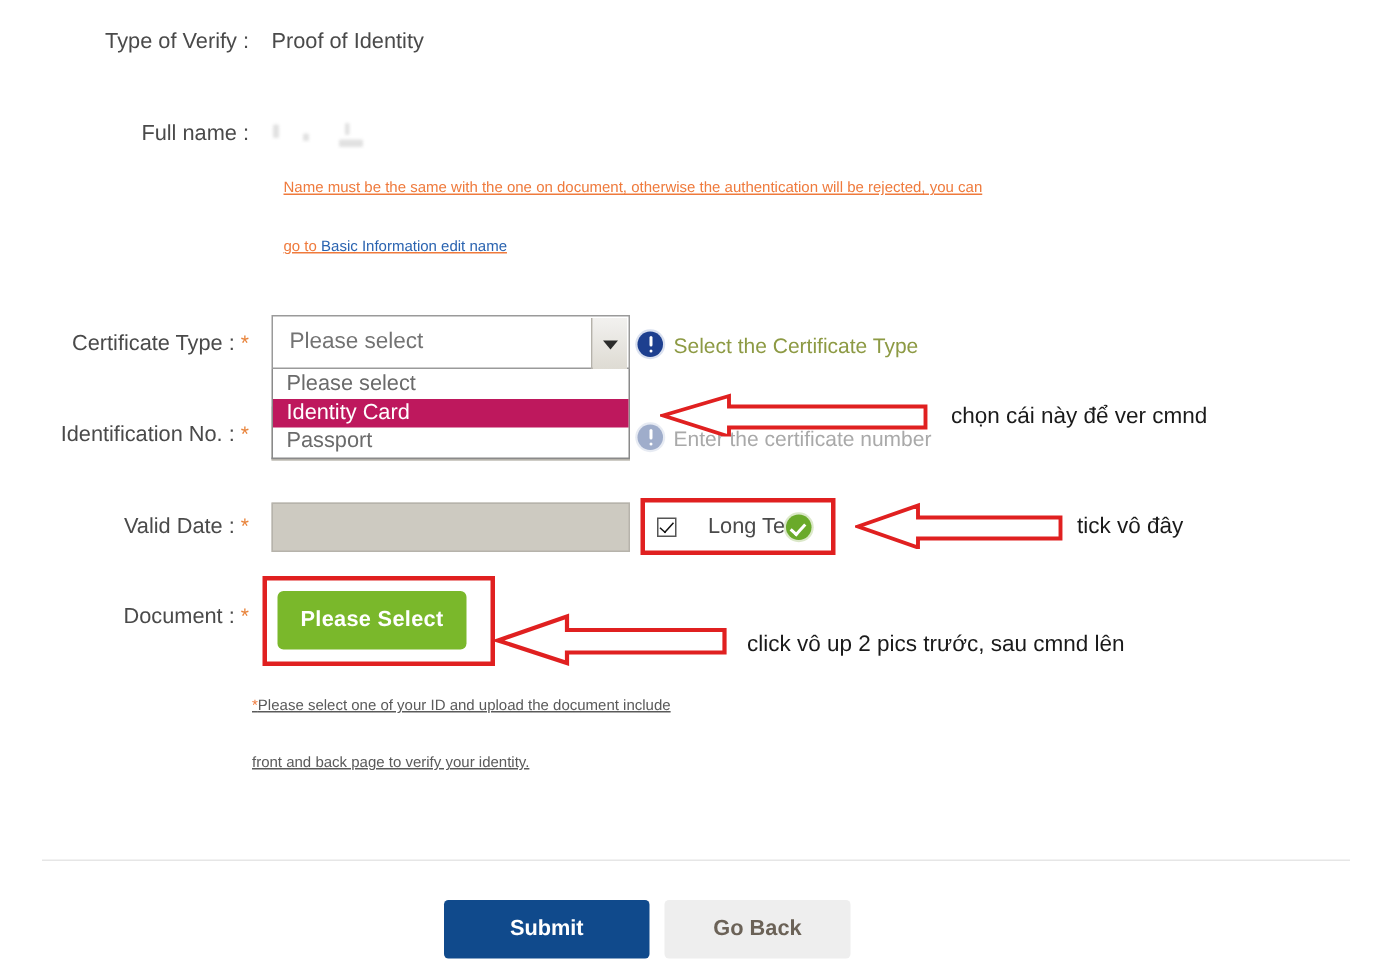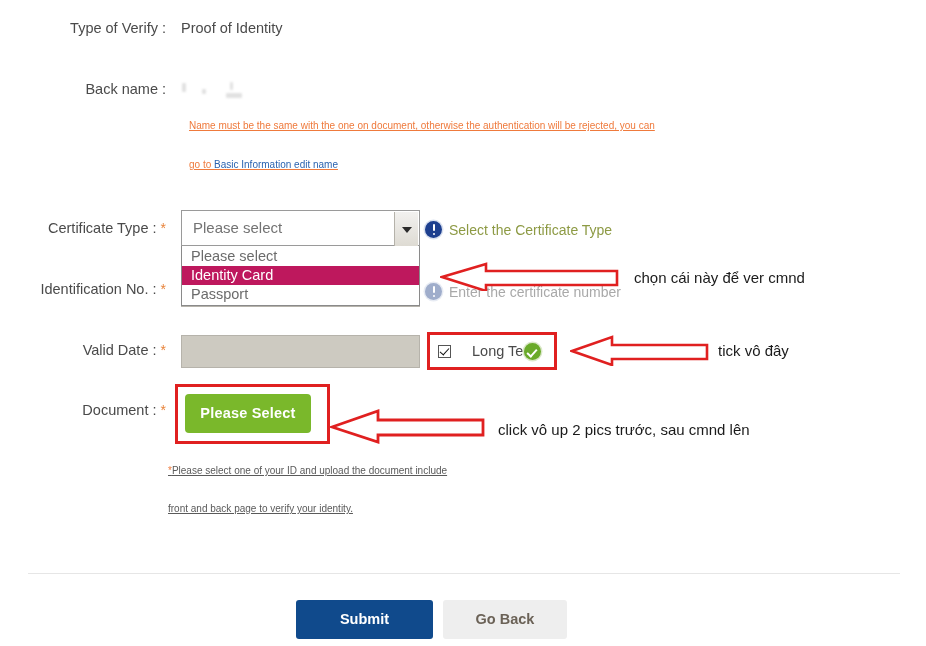--- a/index.html
+++ b/index.html
@@ -326,21 +326,21 @@
 </style>
 </head>
 <body>
 
 <div class="flabel" style="left:0; top:20px; width:166px;">
   <span>Type of Verify :</span>
 </div>
 <div class="fvalue" style="left:181px; top:20px;">Proof of Identity</div>
 
 <div class="flabel" style="left:0; top:81px; width:166px;">
-  <span>Back name :</span>
+  <span>Full name :</span>
 </div>
 <div class="redacted">
   <span style="left:2px;  top:3px;  width:4px;  height:9px;"></span>
   <span style="left:22px; top:9px;  width:4px;  height:5px;"></span>
   <span style="left:50px; top:2px;  width:3px;  height:8px;"></span>
   <span style="left:46px; top:13px; width:16px; height:5px;"></span>
 </div>
 
 <div class="orange-note" style="left:189px; top:120px;">Name must be the same with the one on document, otherwise the authentication will be rejected, you can</div>
 <div class="orange-note" style="left:189px; top:159px;">

